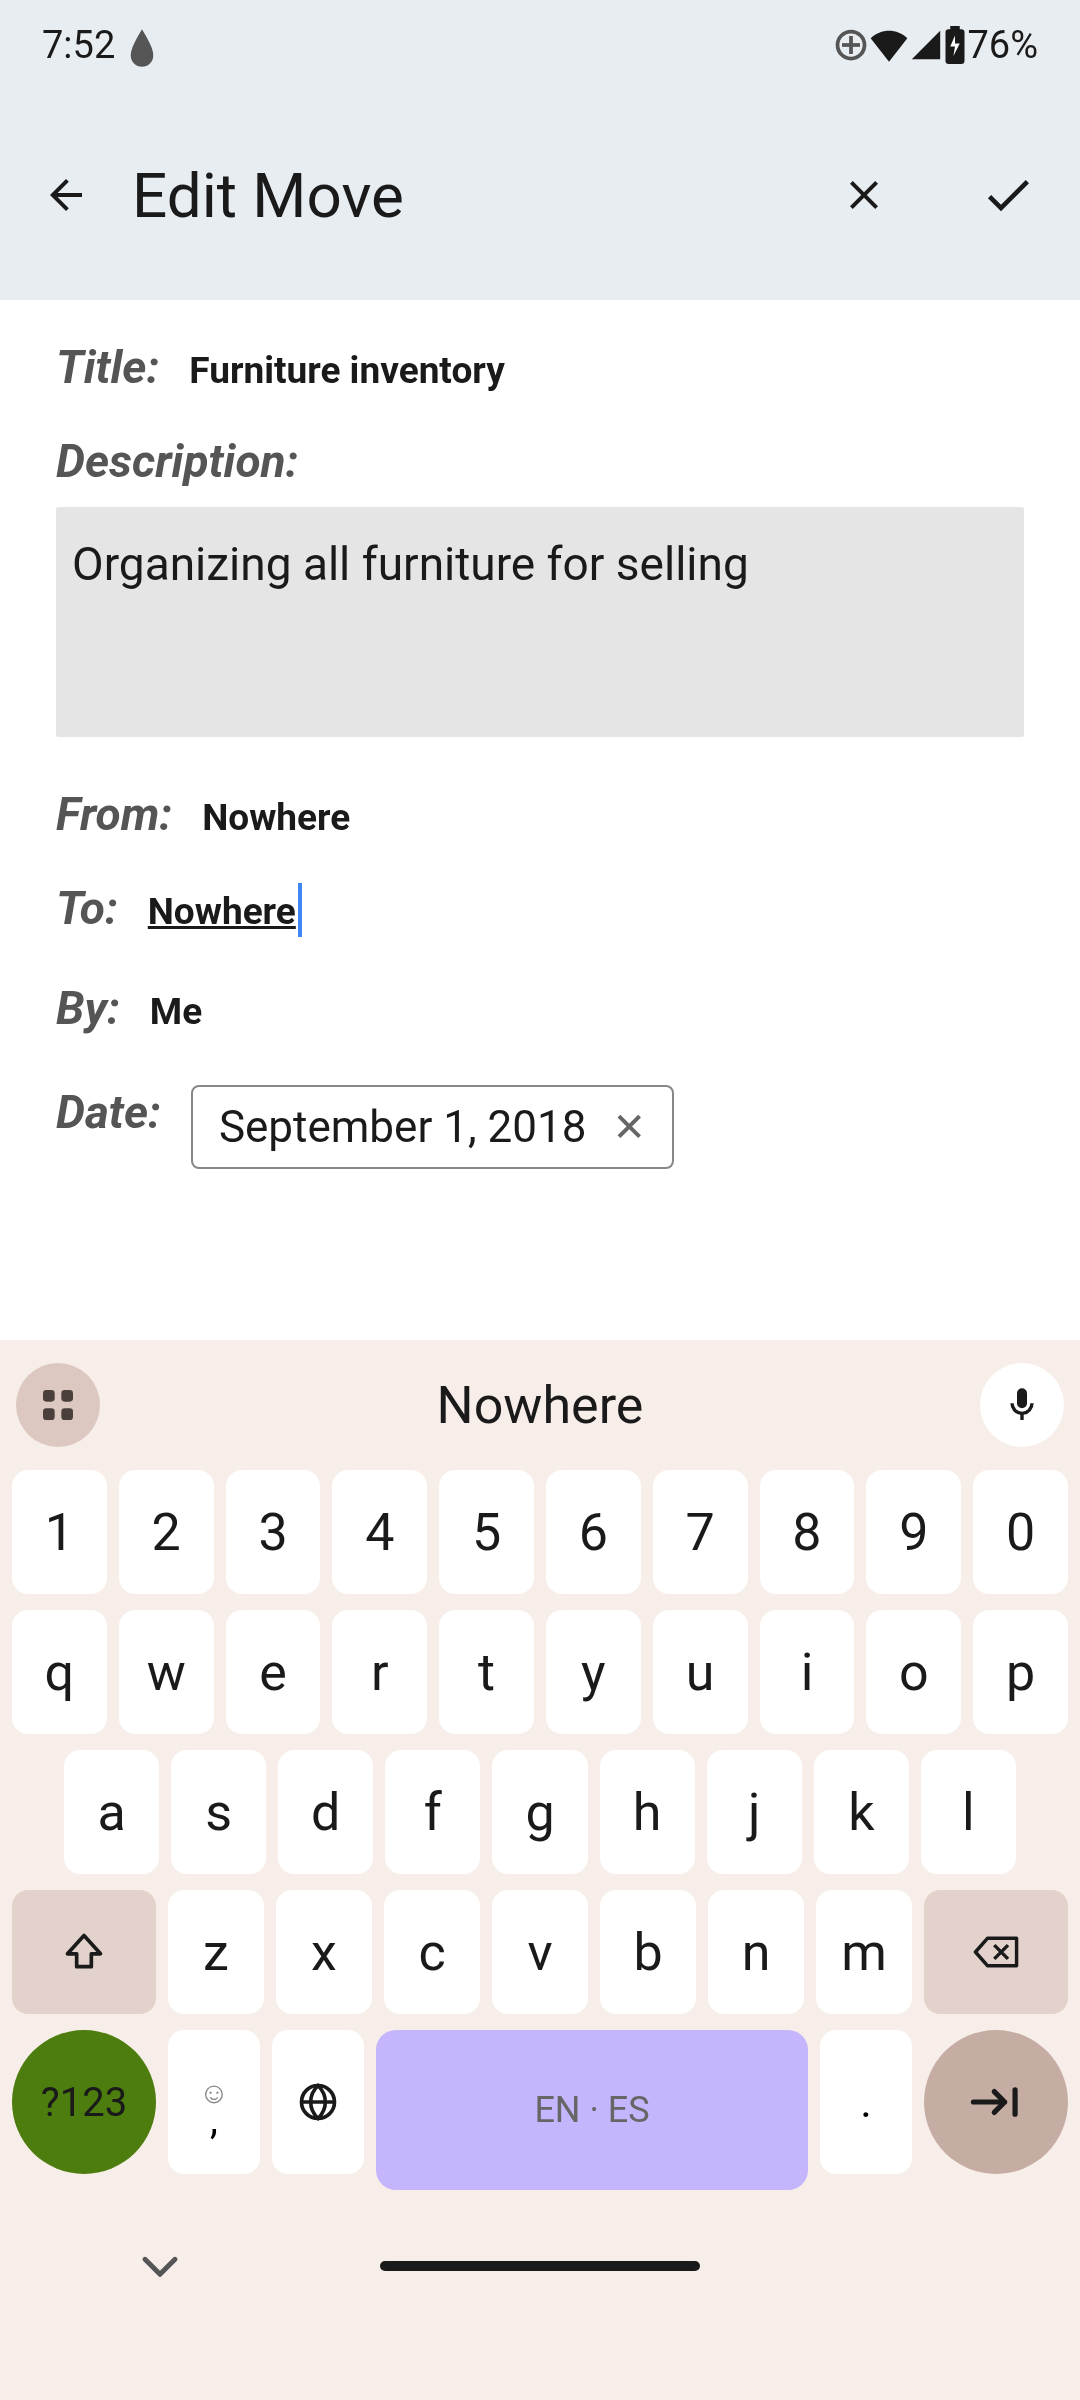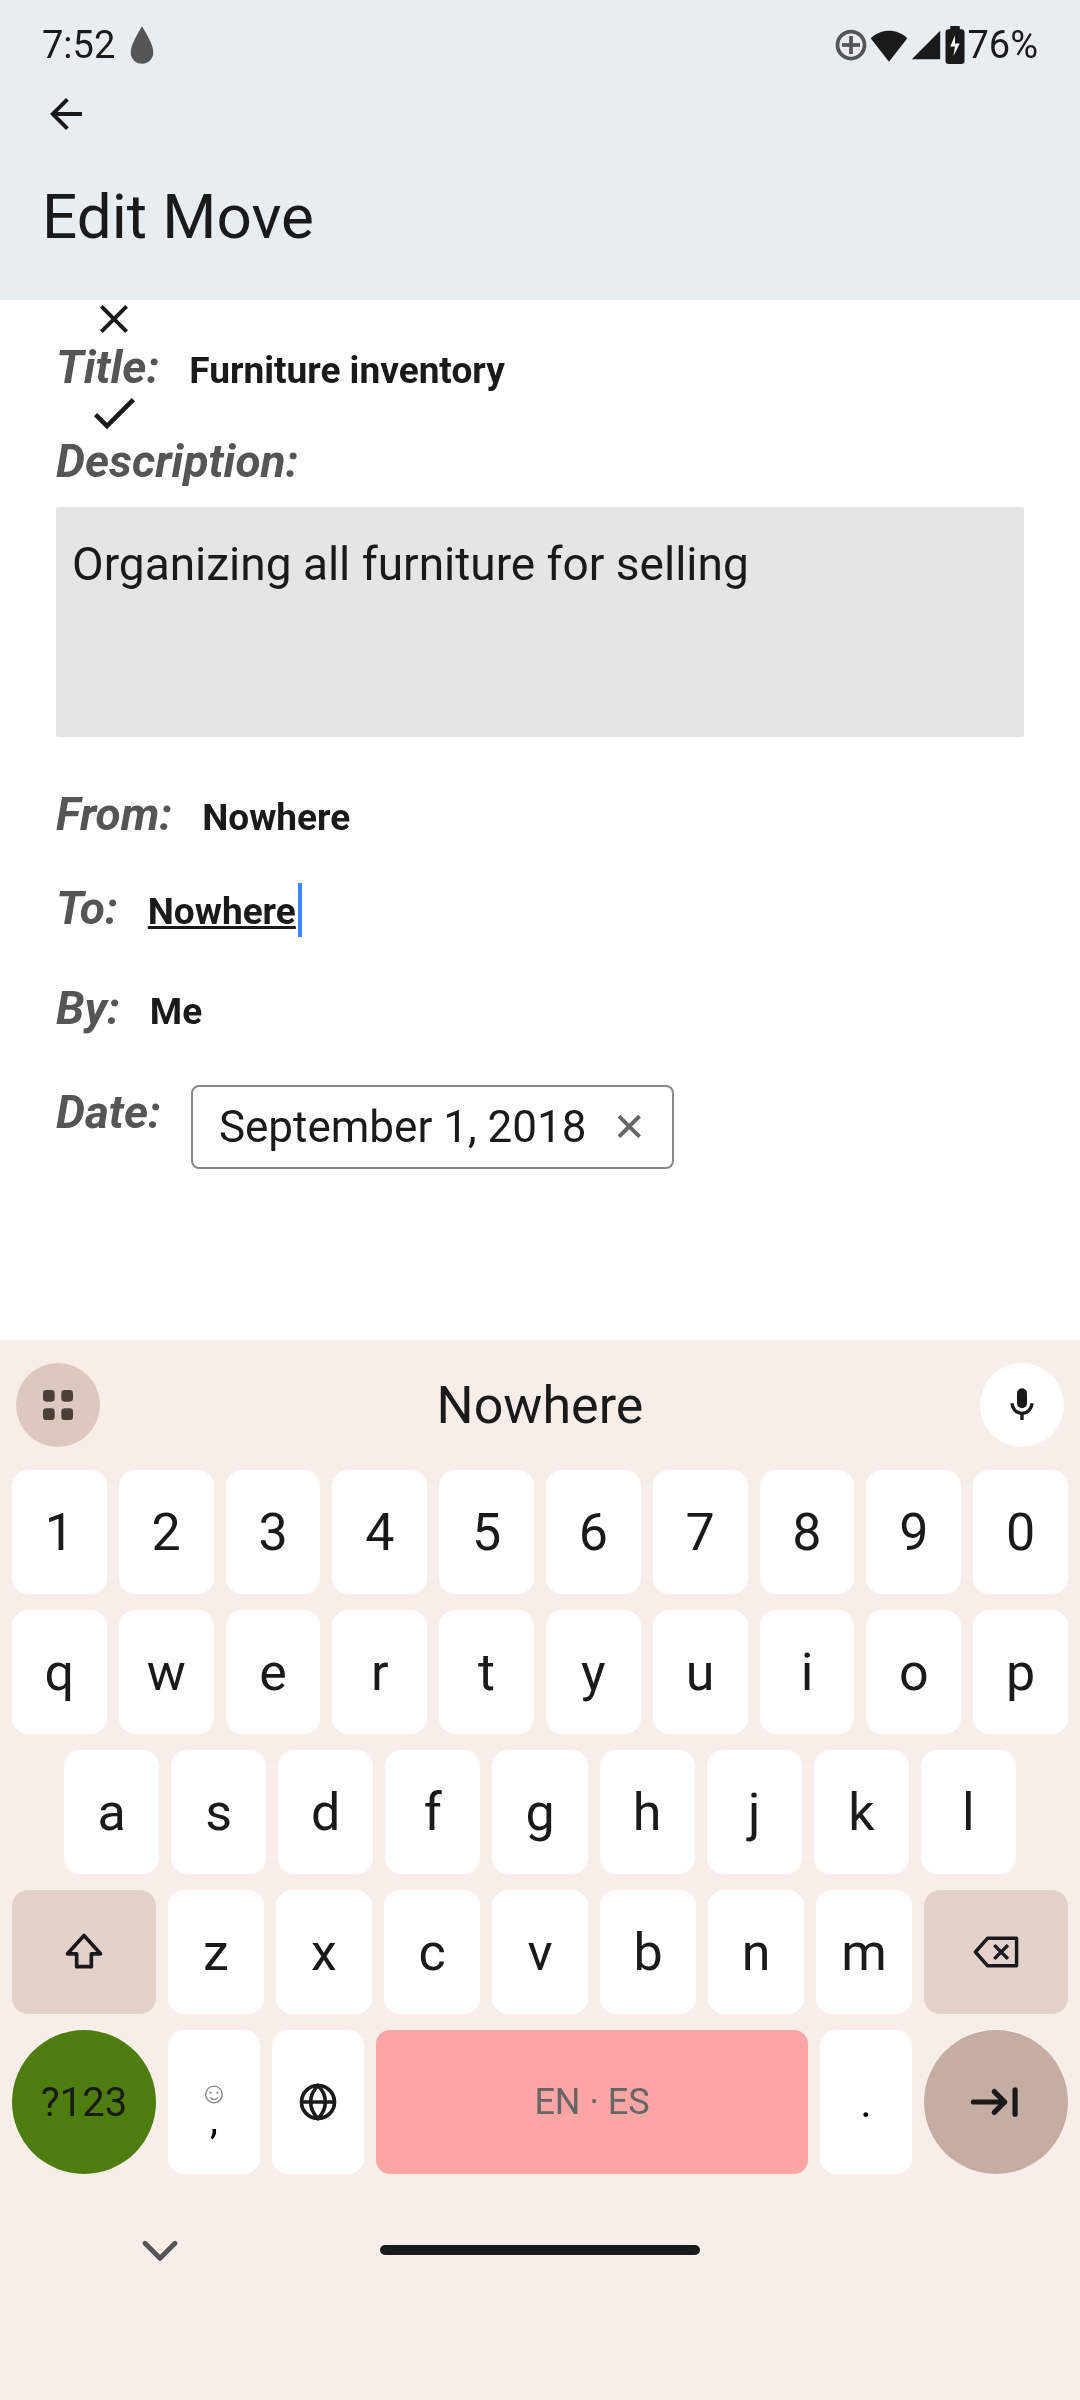--- a/index.html
+++ b/index.html
@@ -14,29 +14,29 @@
     .status-bar {
       height: 90px;
       background: #e8edf2;
       display: flex;
       align-items: center;
       padding: 0 42px;
       justify-content: space-between;
       font-size: 38px;
       color: #1a1a1a;
     }
-    .status-left { display: flex; align-items: center; gap: 12px; }
+    .status-left { display: flex; align-items: flex-end; gap: 12px; }
     .status-right { display: flex; align-items: center; }
     .app-bar {
       height: 210px;
       background: #e8edf2;
       display: flex;
+      align-items: center;
       padding: 0 42px;
       gap: 42px;
-      flex-direction: column;
     }
     .back-btn { width: 48px; height: 48px; display:flex; align-items:center; justify-content:center; }
     .app-title {
       font-size: 62px;
       font-weight: 400;
       color: #1a1a1a;
       flex: 1;
     }
     .action-btn { width: 60px; height: 60px; display:flex; align-items:center; justify-content:center; margin-left: 42px; }
     .form {
@@ -172,23 +172,23 @@
       border-radius: 16px;
       display: flex;
       flex-direction: column;
       align-items: center;
       justify-content: center;
       font-size: 34px;
       flex-shrink: 0;
     }
     .key-space {
       flex: 1;
-      height: 144px;
-      background: #fca5a5;
-      border-radius: 14px;
+      height: 160px;
+      background: #c4b5fd;
+      border-radius: 20px;
       display: flex;
       align-items: center;
       justify-content: center;
       font-size: 36px;
       color: #666;
     }
     .nav-bar {
       height: 120px;
       display: flex;
       align-items: center;

